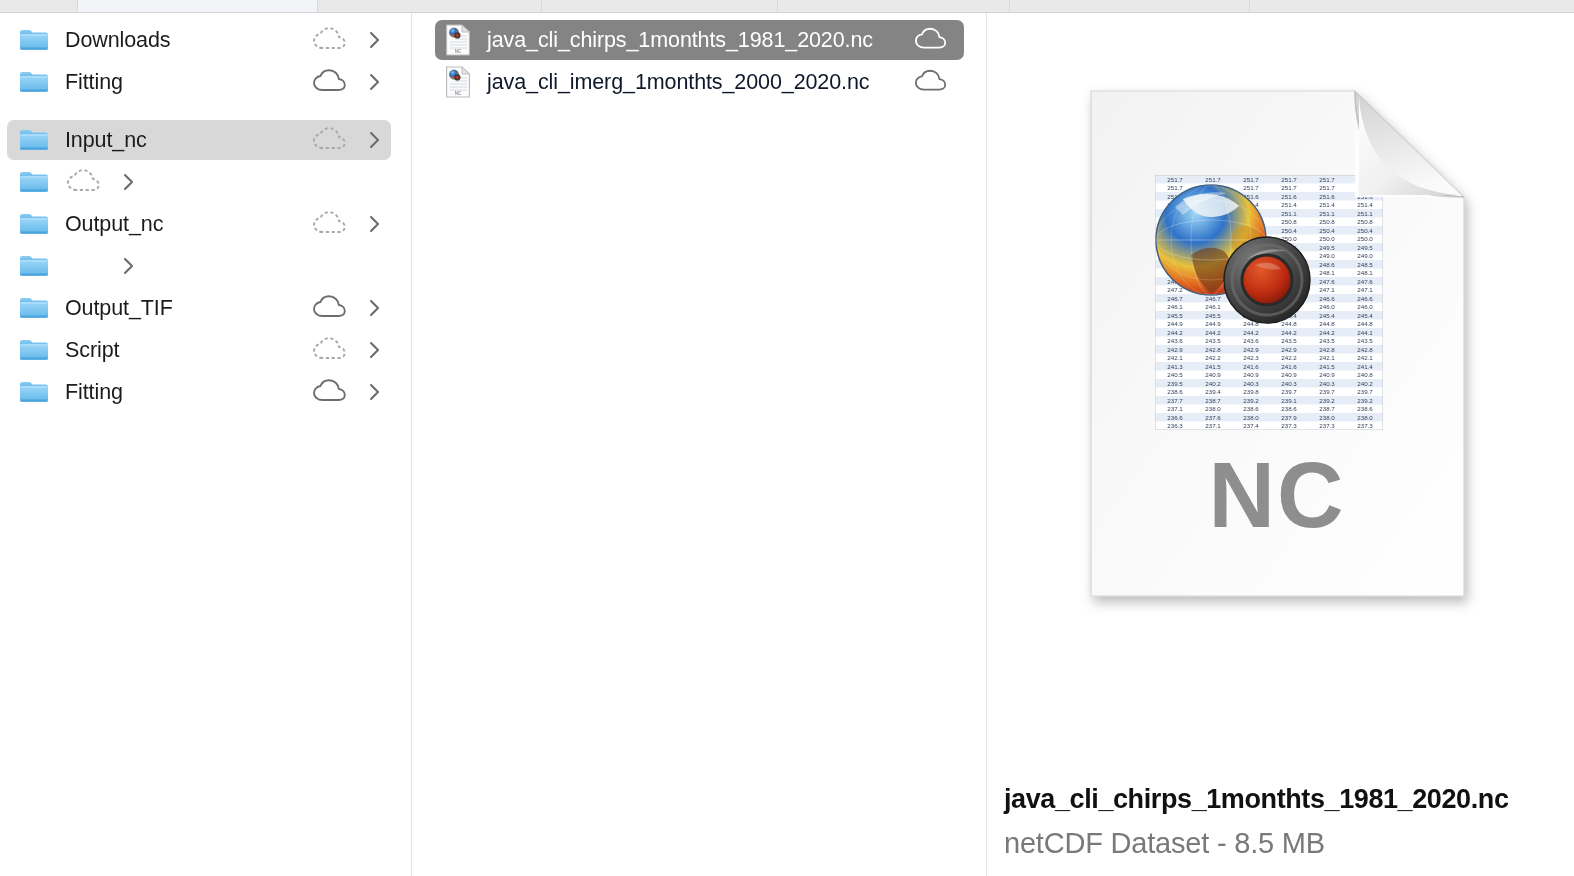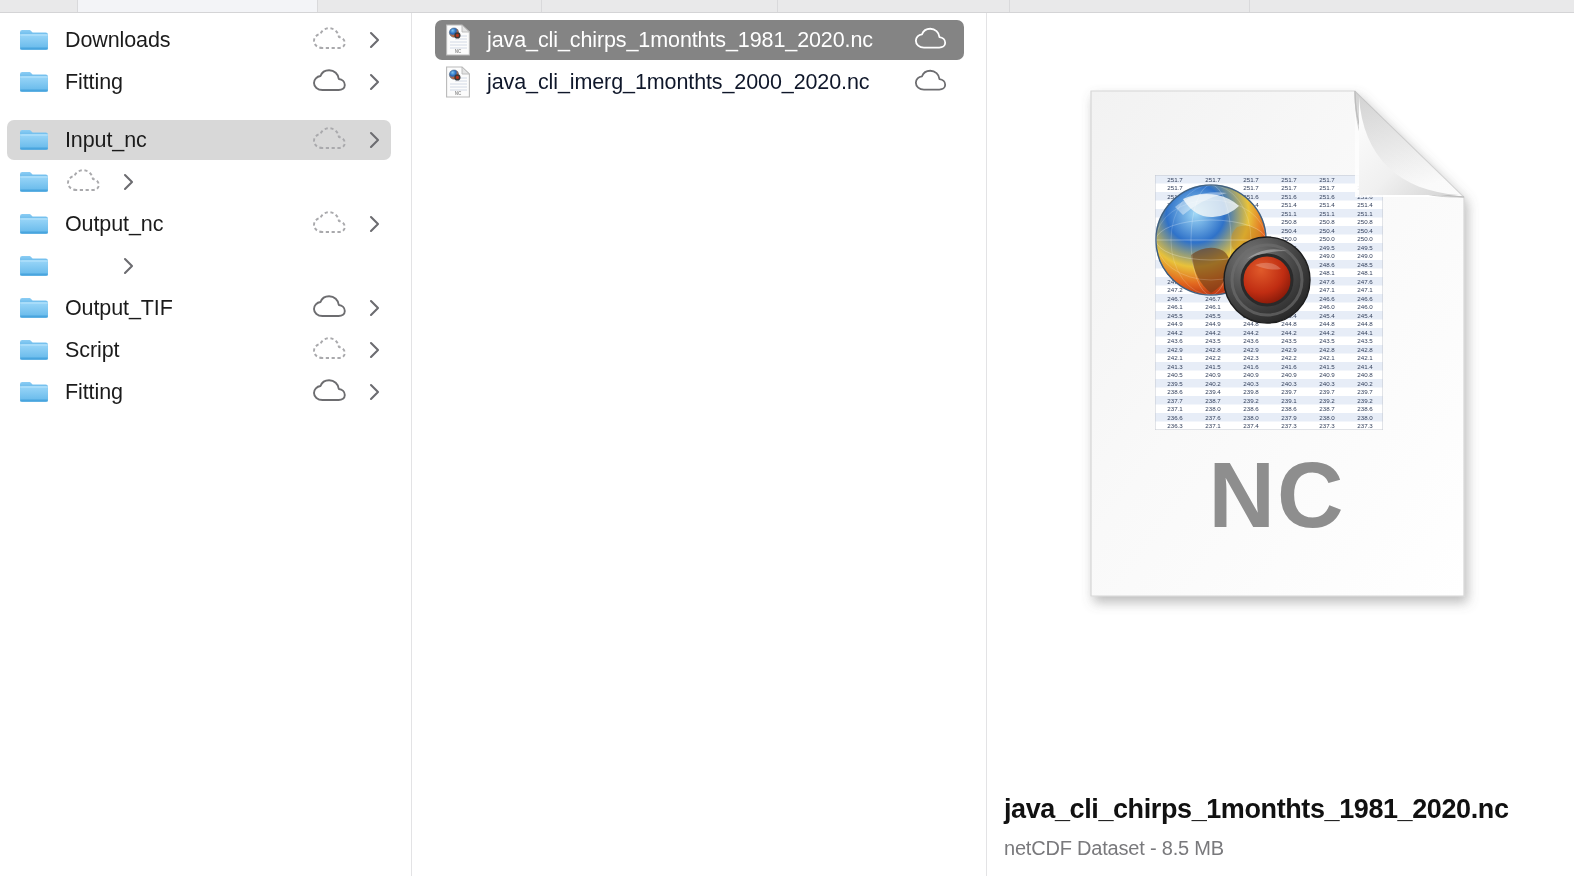--- a/index.html
+++ b/index.html
@@ -184,21 +184,21 @@
     font-size: 27px;
     font-weight: bold;
     color: #111111;
     line-height: 1.42;
     letter-spacing: -0.4px;
     word-break: break-all;
   }
 
   .pv-sub {
     margin-top: 9px;
-    font-size: 20px;
+    font-size: 29px;
     color: #79797c;
     letter-spacing: -0.2px;
     white-space: nowrap;
   }
 
   
   .ncdoc {
     position: relative;
     width: 381px;
     height: 513px;

